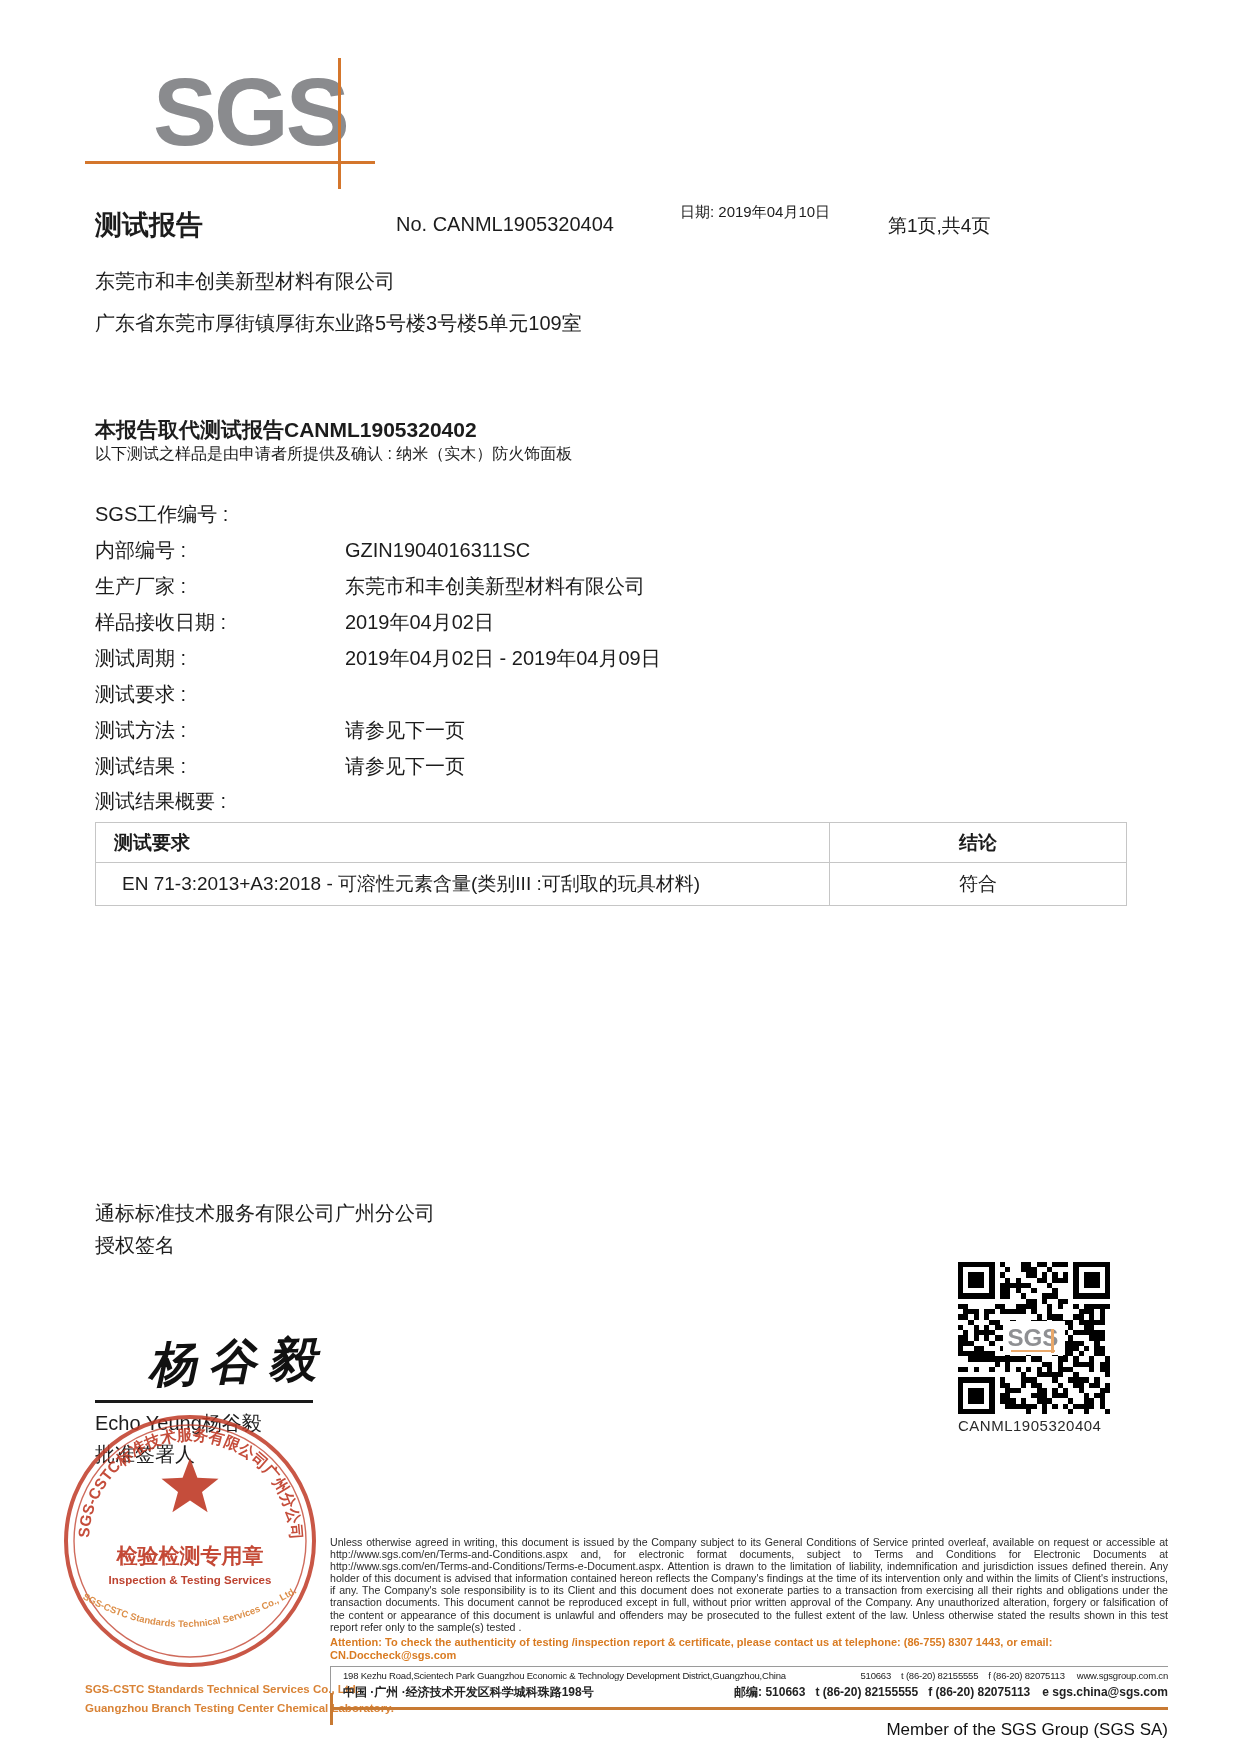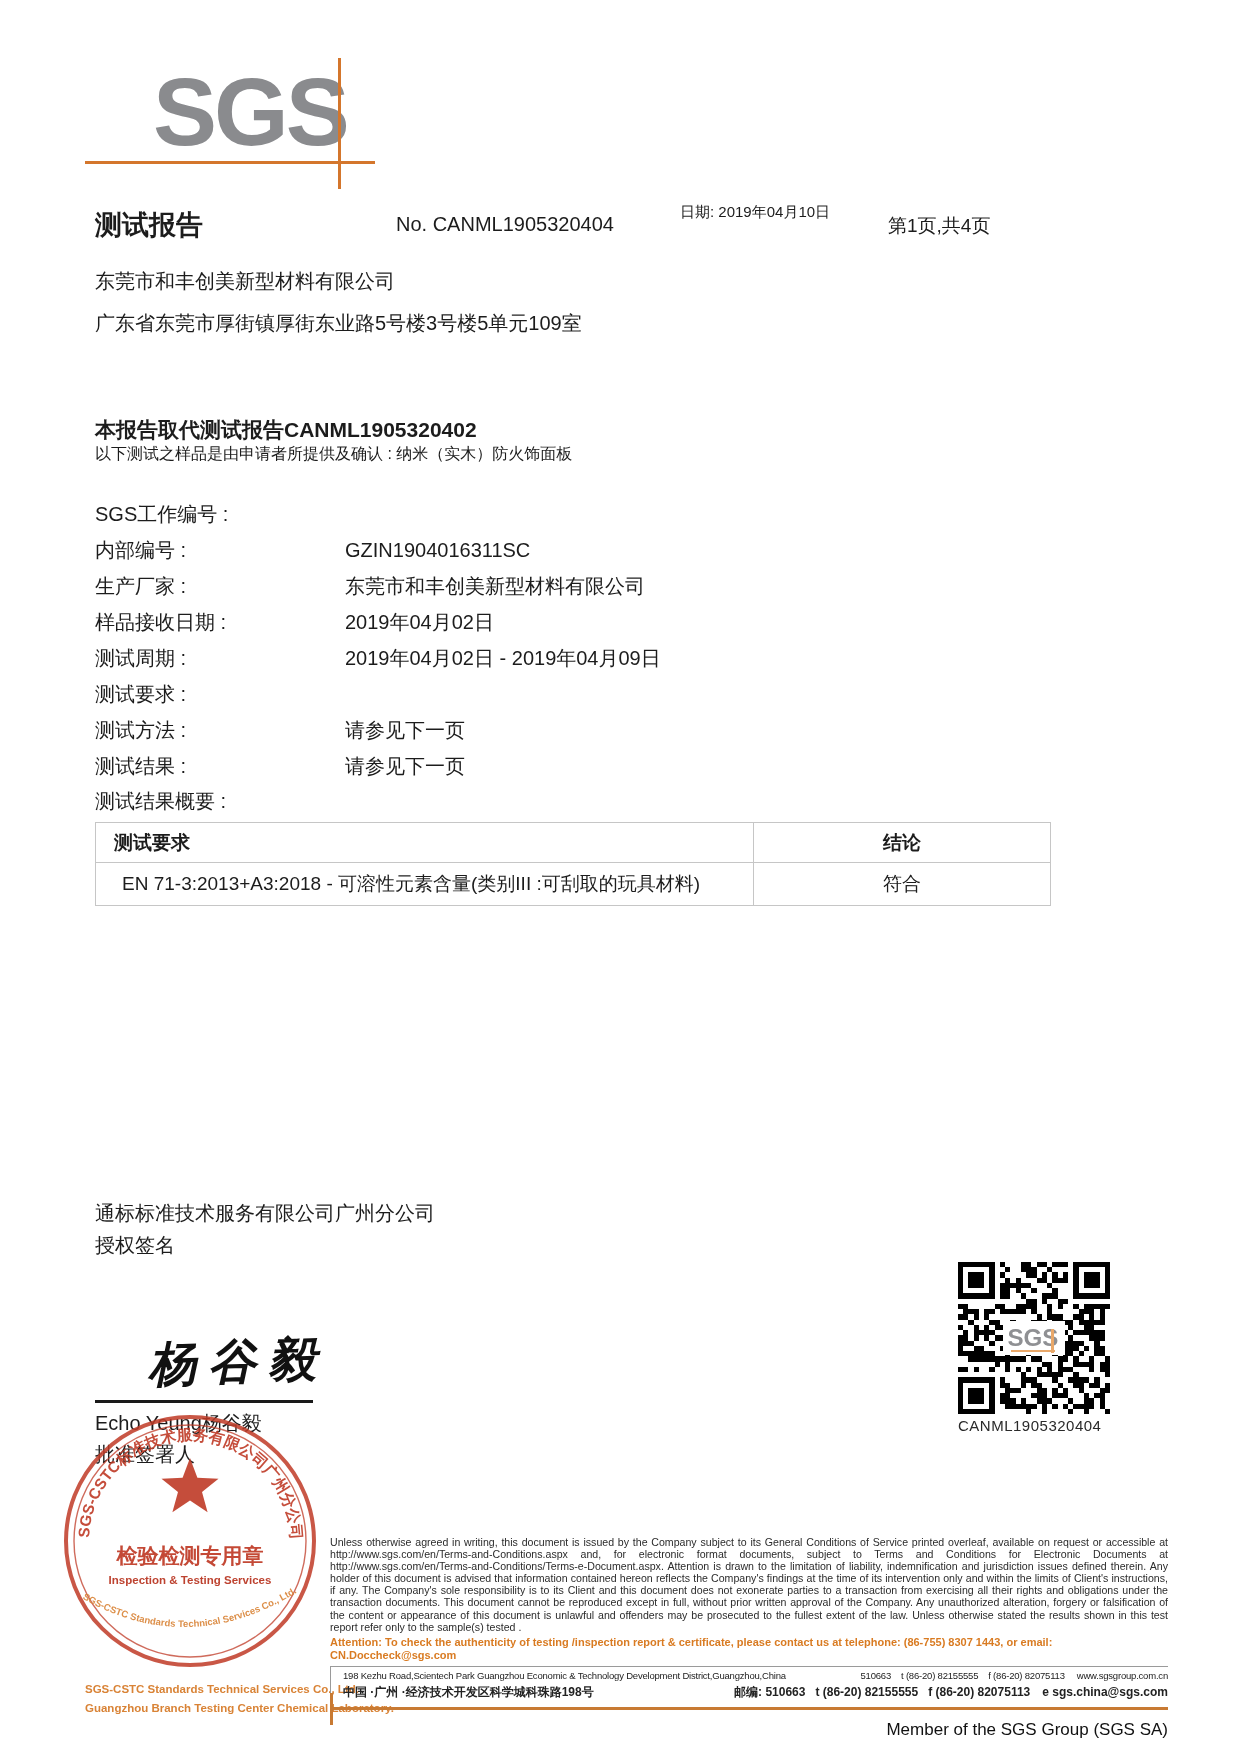--- a/index.html
+++ b/index.html
@@ -34,21 +34,21 @@
   
   .details { position:absolute; left:95px; top:496px; width:760px; }
   .drow { display:flex; height:36px; align-items:center; font-size:20px; }
   .dlabel { width:250px; flex:0 0 250px; }
   .dvalue { flex:1; }
 
   .summary-heading { position:absolute; left:95px; top:788px; font-size:20px; }
 
   
   .summary-table {
-    position:absolute; left:95px; top:822px; width:956px;
+    position:absolute; left:95px; top:822px; width:1032px;
     border-collapse:collapse; font-size:19px;
   }
   .summary-table th, .summary-table td { border:1px solid #c6c6c6; }
   .summary-table th { text-align:left; font-weight:bold; height:40px; padding-left:18px; }
   .summary-table td { height:43px; padding-left:26px; }
   .summary-table th.col-conclusion, .summary-table td.col-conclusion {
     width:297px; text-align:center; padding-left:0;
   }
 
   

